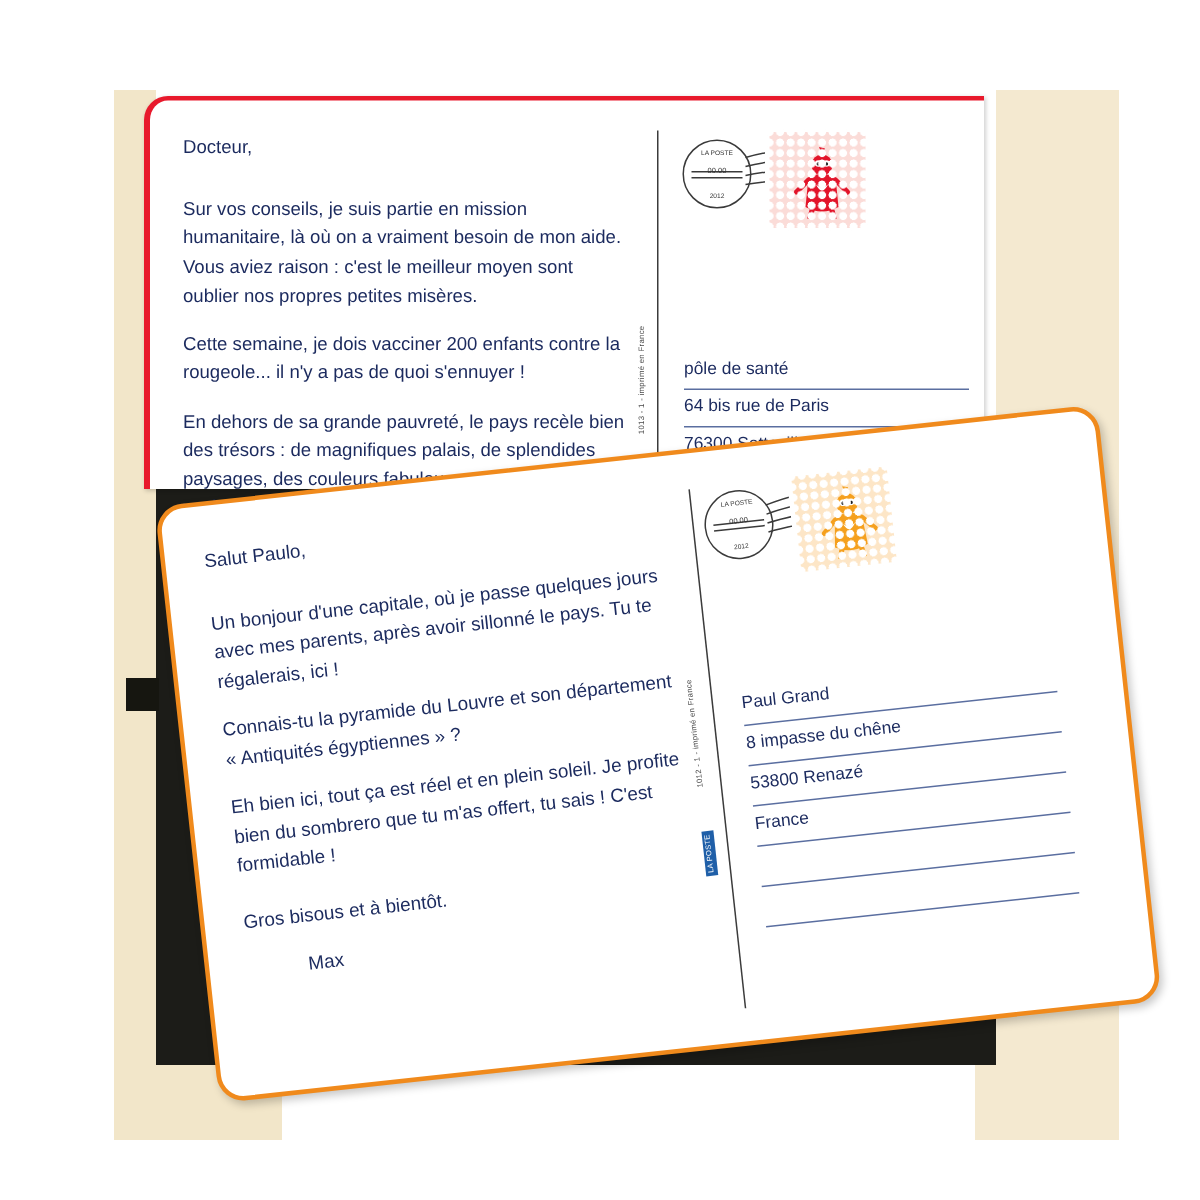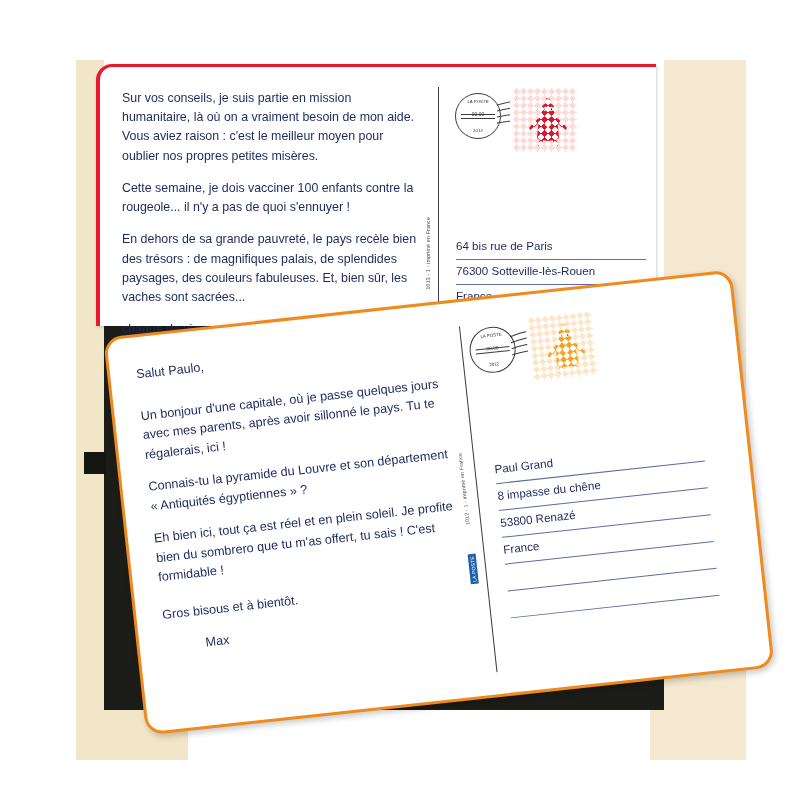--- a/index.html
+++ b/index.html
@@ -252,22 +252,23 @@
   <div class="bg-small-dark"></div>
 </div>
 
 <div class="postcard card-top">
 
   <div class="divider"></div>
 
   <div class="vert-legal">1013 - 1 - imprimé en France</div>
 
   <div class="msg">
-    <p>Sur vos conseils, je suis partie en mission humanitaire, là où on a vraiment besoin de mon aide. Vous aviez raison : c'est le meilleur moyen pour oublier nos propres petites misères.</p>
-    <p>Cette semaine, je dois vacciner 100 enfants contre la rougeole... il n'y a pas de quoi s'ennuyer !</p>
+    <p class="salut">Docteur,</p>
+    <p>Sur vos conseils, je suis partie en mission humanitaire, là où on a vraiment besoin de mon aide. Vous aviez raison : c'est le meilleur moyen sont oublier nos propres petites misères.</p>
+    <p>Cette semaine, je dois vacciner 200 enfants contre la rougeole... il n'y a pas de quoi s'ennuyer !</p>
     <p>En dehors de sa grande pauvreté, le pays recèle bien des trésors : de magnifiques palais, de splendides paysages, des couleurs fabuleuses. Et, bien sûr, les vaches sont sacrées...</p>
     <p>chaque de vie...</p>
   </div>
 
   <div class="postmark">
     <svg width="130" height="60" viewBox="0 0 130 60">
       <path d="M42 18 C70 10, 96 12, 124 8" stroke="#3a3a3a" stroke-width="1" fill="none"></path>
       <path d="M42 24 C70 17, 96 19, 124 15" stroke="#3a3a3a" stroke-width="1" fill="none"></path>
       <path d="M42 30 C70 24, 96 26, 124 22" stroke="#3a3a3a" stroke-width="1" fill="none"></path>
       <path d="M42 36 C70 31, 96 33, 124 29" stroke="#3a3a3a" stroke-width="1" fill="none"></path>
@@ -295,20 +296,21 @@
         <path d="M12 22 L4 30" stroke="#e2142a" stroke-width="3.4" stroke-linecap="round"></path>
         <path d="M30 22 L38 30" stroke="#e2142a" stroke-width="3.4" stroke-linecap="round"></path>
         <path d="M15 40 L13 47" stroke="#e2142a" stroke-width="3.4" stroke-linecap="round"></path>
         <path d="M27 40 L29 47" stroke="#e2142a" stroke-width="3.4" stroke-linecap="round"></path>
       </svg>
       <div class="stamp-perf"></div>
     </div>
   </div>
 
   <div class="addr">
+    <div class="addr-line">pôle de santé</div>
     <div class="addr-line">64 bis rue de Paris</div>
     <div class="addr-line">76300 Sotteville-lès-Rouen</div>
     <div class="addr-line">France</div>
   </div>
 </div>
 
 <div class="postcard card-bottom">
 
   <div class="divider"></div>
 

